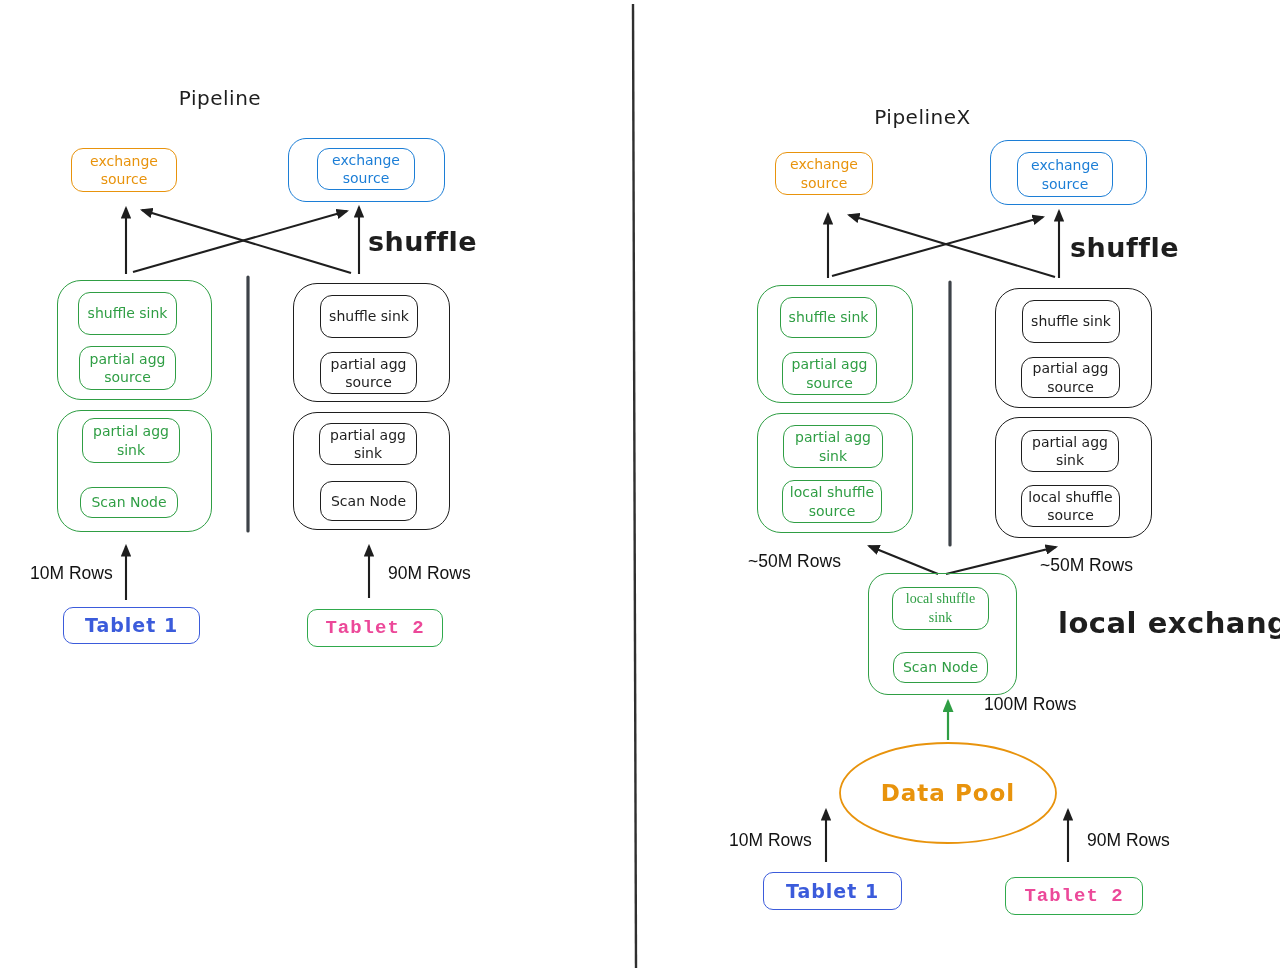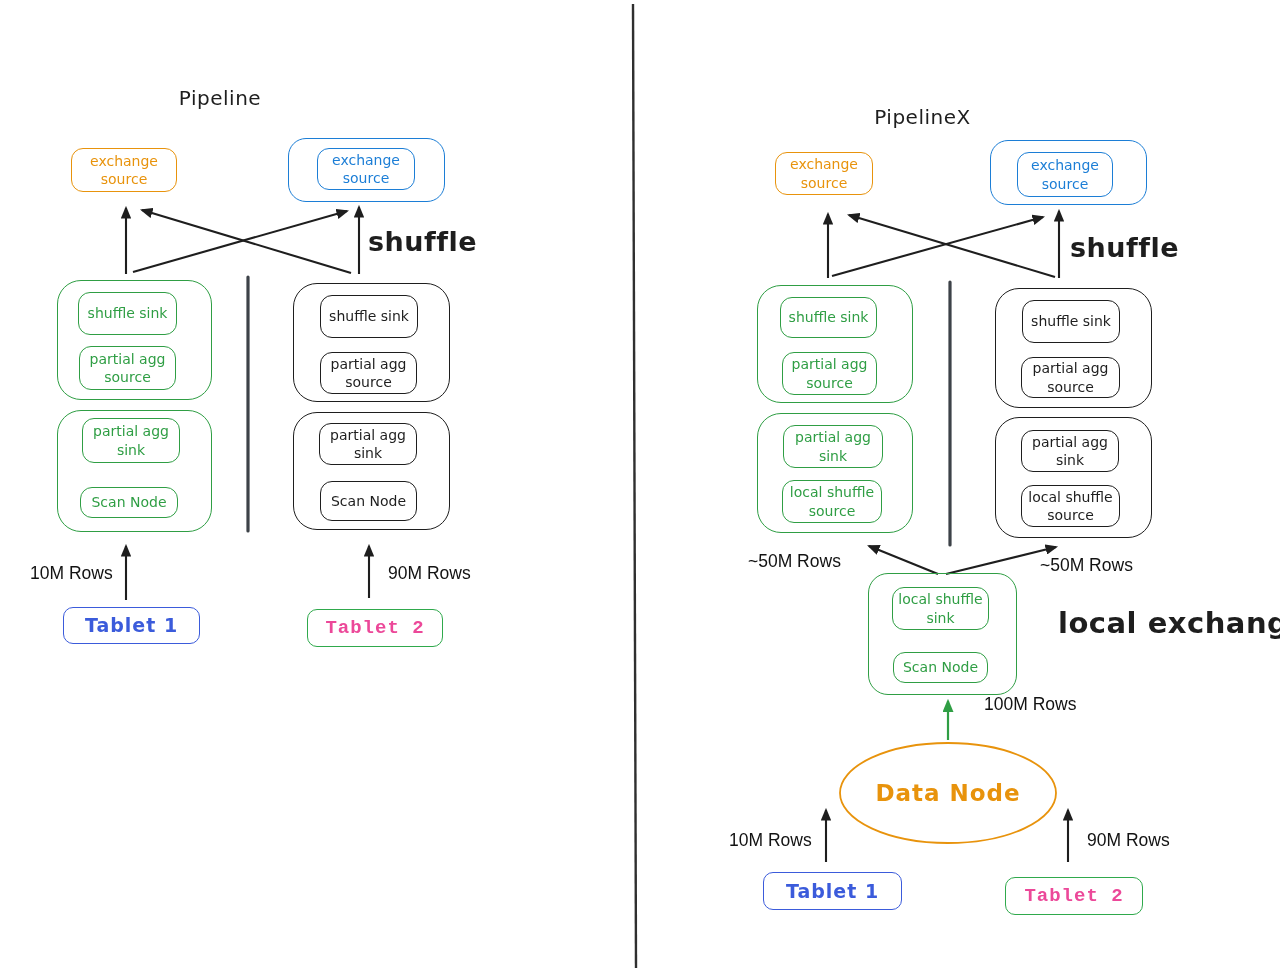--- a/index.html
+++ b/index.html
@@ -121,28 +121,28 @@
   <div class="box ink" style="left:1021px;top:357px;width:99px;height:41px;">partial agg source</div>
 
   <div class="group ink" style="left:995px;top:417px;width:157px;height:121px;"></div>
   <div class="box ink" style="left:1021px;top:430px;width:98px;height:42px;">partial agg sink</div>
   <div class="box ink" style="left:1021px;top:485px;width:99px;height:42px;">local shuffle source</div>
 
   <div class="lbl rows" style="left:748px;top:551px;">~50M Rows</div>
   <div class="lbl rows" style="left:1040px;top:555px;">~50M Rows</div>
 
   <div class="group green" style="left:868px;top:573px;width:149px;height:122px;border-radius:20px;"></div>
-  <div class="box green" style="left:892px;top:587px;width:97px;height:43px;">local shuffle sink</div>
+  <div class="box green" style="left:892px;top:587px;width:97px;height:43px;font-family:Liberation Serif, serif;">local shuffle sink</div>
   <div class="box green" style="left:893px;top:652px;width:95px;height:31px;">Scan Node</div>
 
   <div class="lbl annot" style="left:1058px;top:606px;font-size:29px;">local exchange</div>
 
   <div class="lbl rows" style="left:984px;top:694px;">100M Rows</div>
 
-  <div class="lbl dpool" style="left:868px;top:780px;width:160px;">Data Node</div>
+  <div class="lbl dpool" style="left:868px;top:780px;width:160px;">Data Pool</div>
 
   <div class="lbl rows" style="left:729px;top:830px;">10M Rows</div>
   <div class="lbl rows" style="left:1087px;top:830px;">90M Rows</div>
 
   <div class="box indigo tablet" style="left:763px;top:872px;width:139px;height:38px;">Tablet 1</div>
   <div class="box tgreen tablet" style="left:1005px;top:877px;width:138px;height:38px;">Tablet 2</div>
 
 </div>
 
 </body></html>

